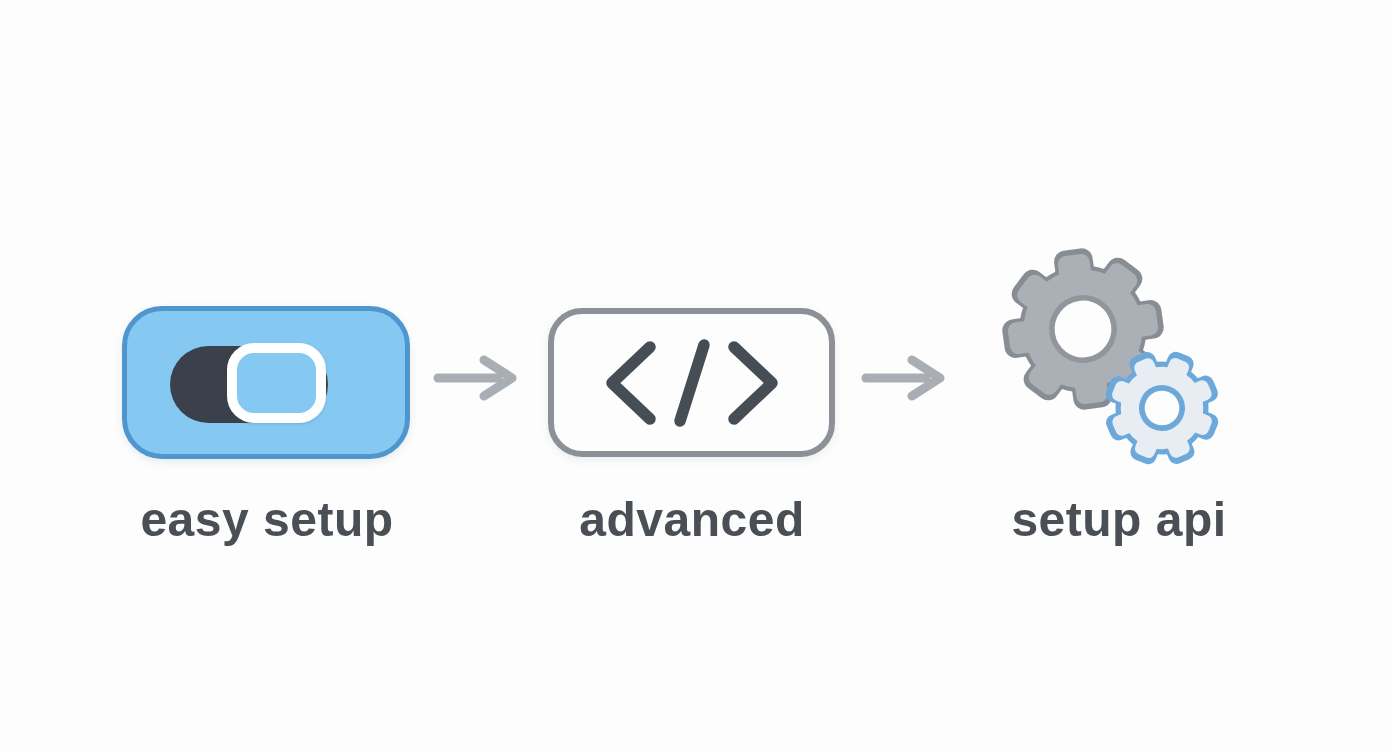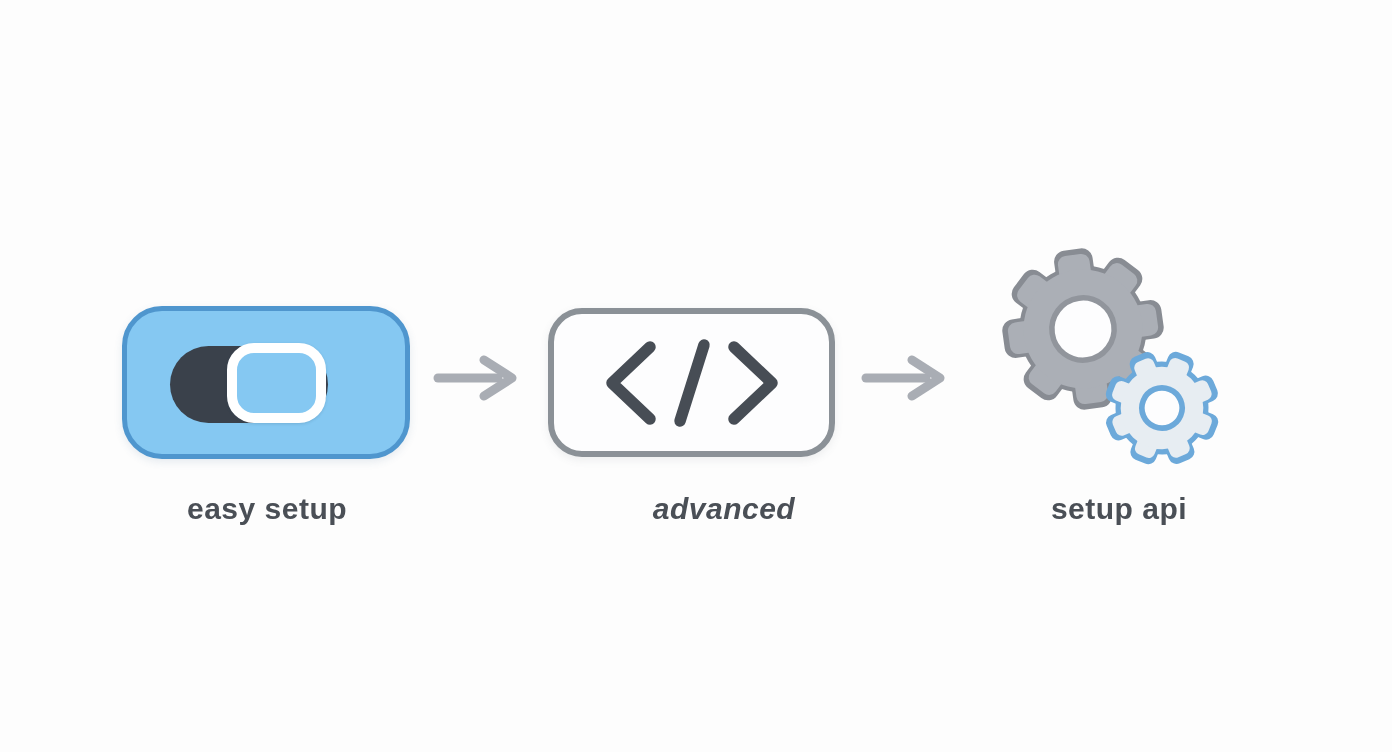--- a/index.html
+++ b/index.html
@@ -4,28 +4,28 @@
 <style>
   * { margin: 0; padding: 0; box-sizing: border-box; }
   html, body { width: 1392px; height: 752px; overflow: hidden; }
   body { background: #fdfdfd; font-family: "Liberation Sans", sans-serif; }
 
   .stage { position: relative; width: 1392px; height: 752px; background: #fdfdfd; }
 
   .step-label {
     position: absolute;
     top: 492px;
-    font-size: 30px;
+    font-size: 48px;
     font-weight: 600;
     color: #4a4f56;
     text-align: center;
     letter-spacing: 0.5px;
   }
   .label-easy   { left: 112px; width: 310px; }
-  .label-adv    { left: 579px; width: 290px; font-style: italic; }
+  .label-adv    { left: 547px; width: 290px; }
   .label-custom { left: 962px; width: 314px; }
 
   
   .toggle-card {
     position: absolute;
     left: 122px; top: 306px;
     width: 288px; height: 153px;
     background: #85c8f2;
     border: 5px solid #4f96ce;
     border-radius: 40px;

